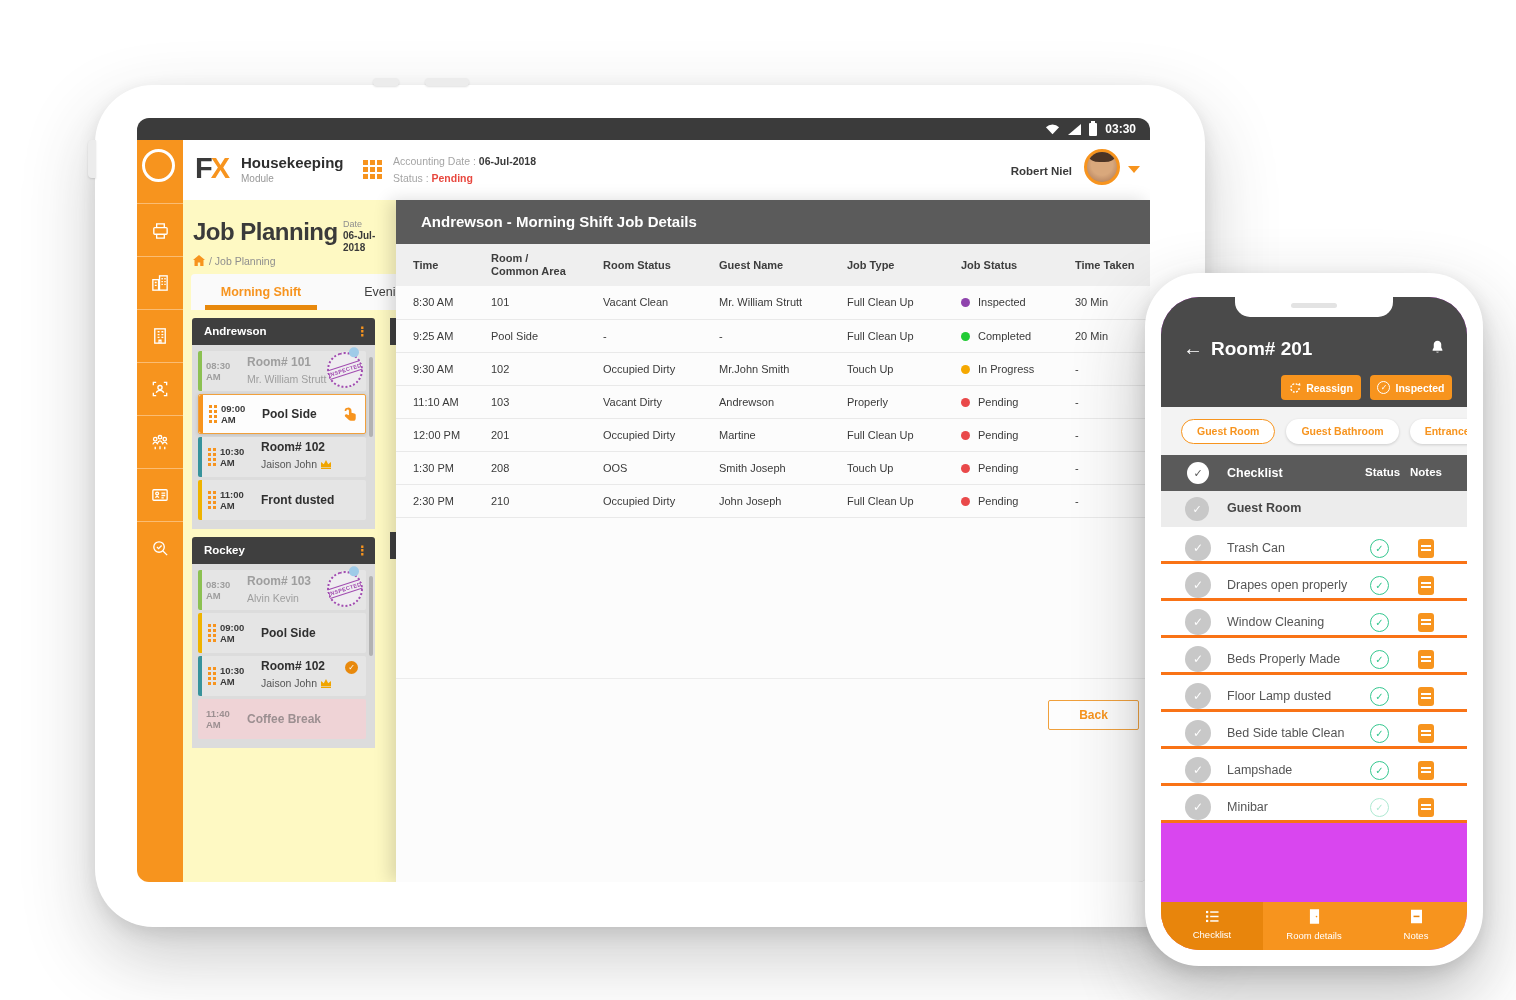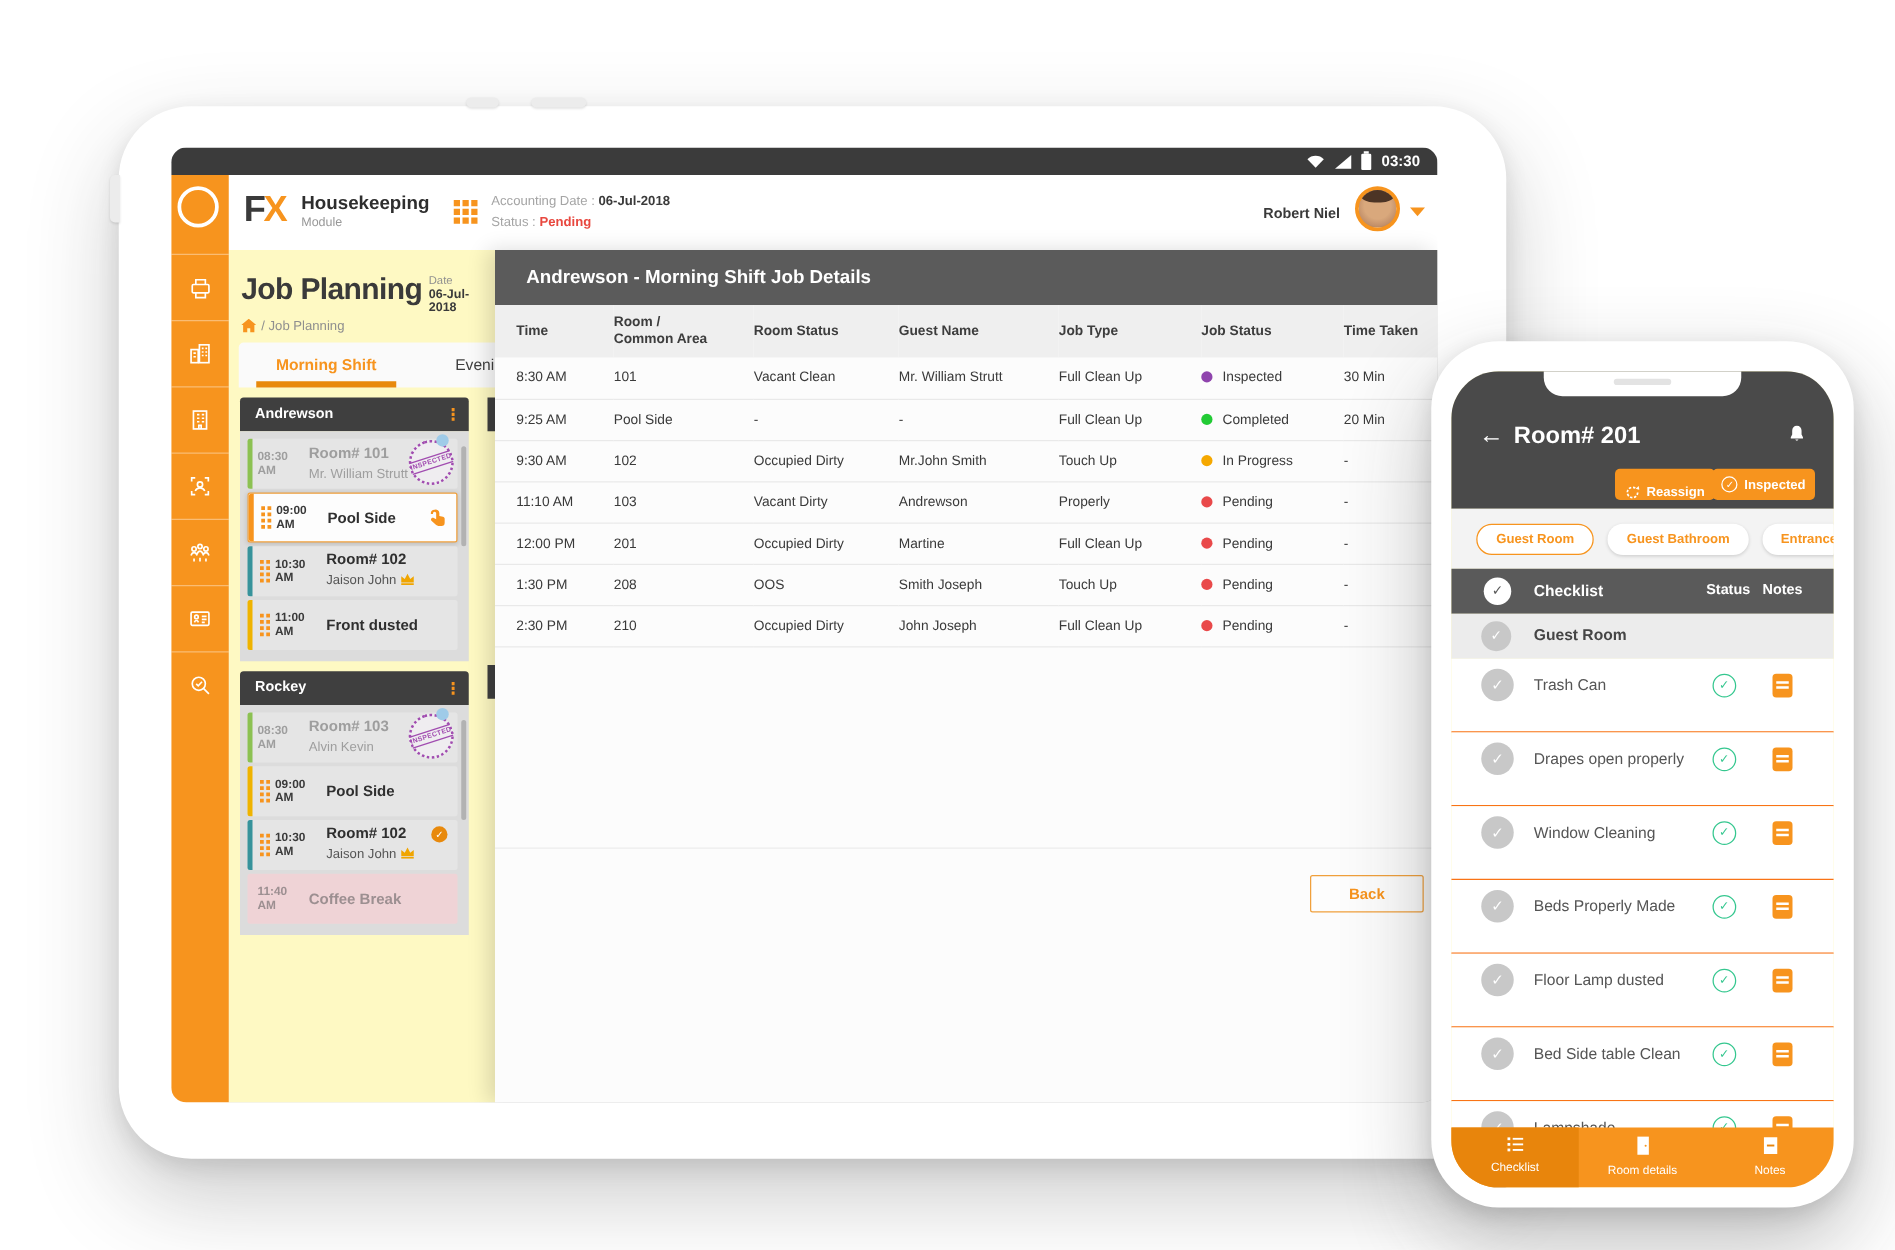--- a/index.html
+++ b/index.html
@@ -92,48 +92,48 @@
   .tbl td{height:33px;font-size:11px;color:#3a3a3a;border-bottom:1px solid #e9e9e9;padding:0;}
   .tbl th:first-child,.tbl td:first-child{padding-left:17px;}
   .dot{display:inline-block;width:9px;height:9px;border-radius:50%;margin-right:8px;vertical-align:-1px;}
   .dot-purple{background:#8f44ad;} .dot-green{background:#22cb35;} .dot-amber{background:#f5a800;} .dot-red{background:#e9494a;}
   .panel-footer{position:absolute;top:478px;left:0;right:0;border-top:1px solid #ececec;}
   .back-btn{position:absolute;top:21px;right:11px;width:91px;height:30px;border:1px solid #f0a03c;background:#fdfdfd;color:#f7941e;font-size:12px;font-weight:700;border-radius:2px;text-align:center;line-height:28px;cursor:pointer;margin-left:12px;}
 
   
   .phone{position:absolute;left:1145px;top:273px;width:338px;height:693px;background:#fff;border-radius:54px;
          box-shadow:0 30px 70px rgba(40,40,40,.30),0 6px 18px rgba(0,0,0,.12);z-index:10;}
-  .p-screen{position:absolute;left:16px;top:24px;width:306px;height:653px;border-radius:38px;overflow:hidden;background:#fef9c3;}
+  .p-screen{position:absolute;left:16px;top:24px;width:306px;height:653px;border-radius:38px;overflow:hidden;background:#d946ef;}
   .p-header{position:absolute;top:0;left:0;right:0;height:110px;background:#4a4a4a;}
   .notch{position:absolute;top:0;left:50%;transform:translateX(-50%);width:158px;height:20px;background:#fff;border-radius:0 0 15px 15px;}
   .speaker{position:absolute;top:6px;left:50%;transform:translateX(-50%);width:46px;height:5px;background:#e3e3e3;border-radius:3px;}
   .p-back{position:absolute;left:22px;top:40px;color:#fff;font-size:20px;font-weight:700;}
   .p-back::before{content:'\2190';}
   .p-title{position:absolute;left:50px;top:41px;color:#fff;font-size:19px;font-weight:700;}
   .p-bell{position:absolute;right:22px;top:42px;}
   .p-btn{position:absolute;top:78px;height:25px;background:#f7941e;border-radius:4px;color:#fff;font-size:10.5px;font-weight:700;display:flex;align-items:center;justify-content:center;gap:5px;cursor:pointer;}
-  .p-btn-reassign{left:131px;width:80px;align-items:flex-end;}
+  .p-btn-reassign{left:120px;width:80px;}
   .p-btn-inspected{left:209px;width:82px;}
   .cc-ic{width:13px;height:13px;border:1.5px solid #fff;border-radius:50%;font-size:8px;line-height:12px;text-align:center;}
   .cc-ic::before{content:'\2713';}
   .p-chips{position:absolute;top:110px;left:0;right:0;height:48px;background:#f3f3f3;display:flex;align-items:center;padding-left:20px;gap:11px;overflow:hidden;}
   .chip{height:25px;line-height:24px;padding:0 15px;background:#fff;border-radius:13px;color:#f7941e;font-size:10.5px;font-weight:600;white-space:nowrap;box-shadow:0 1px 3px rgba(0,0,0,.16);flex:0 0 auto;cursor:pointer;}
   .chip.bordered{border:1px solid #f7941e;box-shadow:none;line-height:22px;}
   .p-check-header{position:absolute;top:158px;left:0;right:0;height:36px;background:#5a5a5a;color:#fff;}
   .hc-circle{position:absolute;left:26px;top:7px;width:22px;height:22px;border-radius:50%;background:#fff;color:#5a5a5a;font-size:11px;line-height:22px;text-align:center;}
   .hc-circle::before{content:'\2713';font-weight:700;}
   .hdr-checklist{position:absolute;left:66px;top:11px;font-size:12.5px;font-weight:700;}
   .hdr-status{position:absolute;left:204px;top:11px;font-size:11.5px;font-weight:700;}
   .hdr-notes{position:absolute;left:249px;top:11px;font-size:11.5px;font-weight:700;}
   .p-section{position:absolute;top:194px;left:0;right:0;height:36px;background:#ececec;}
   .sec-circle{position:absolute;left:24px;top:6px;width:24px;height:24px;border-radius:50%;background:#c8c8c8;color:#fff;font-size:11px;line-height:24px;text-align:center;}
   .sec-circle::before{content:'\2713';}
   .sec-label{position:absolute;left:66px;top:10px;font-size:12.5px;font-weight:600;color:#454545;}
   .p-items{position:absolute;top:230px;left:0;right:0;}
-  .p-item{position:relative;height:59px;background:#fff;border-bottom:1px solid #f97316;}
+  .p-item{position:relative;height:37px;background:#fff;border-bottom:3px solid #f97316;}
   .c-circle{position:absolute;left:24px;top:8px;width:26px;height:26px;border-radius:50%;background:#c8c8c8;color:#fff;font-size:12px;line-height:26px;text-align:center;}
   .c-circle::before{content:'\2713';}
   .c-label{position:absolute;left:66px;top:0;line-height:43px;font-size:12.5px;color:#555;}
   .st{position:absolute;left:209px;top:12px;width:19px;height:19px;border:1.5px solid #35c78f;border-radius:50%;color:#35c78f;font-size:10px;line-height:17px;text-align:center;cursor:pointer;}
   .st::before{content:'\2713';}
   .p-item.faded .st{opacity:.4;}
   .note{position:absolute;left:257px;top:12px;width:16px;height:19px;background:#f7941e;border-radius:3px;cursor:pointer;}
   .note::before,.note::after{content:'';position:absolute;left:3px;right:3px;height:2px;background:#fff;}
   .note::before{top:6px;} .note::after{top:10px;}
   .p-nav{position:absolute;bottom:0;left:0;right:0;height:48px;background:#f7941e;display:flex;}

